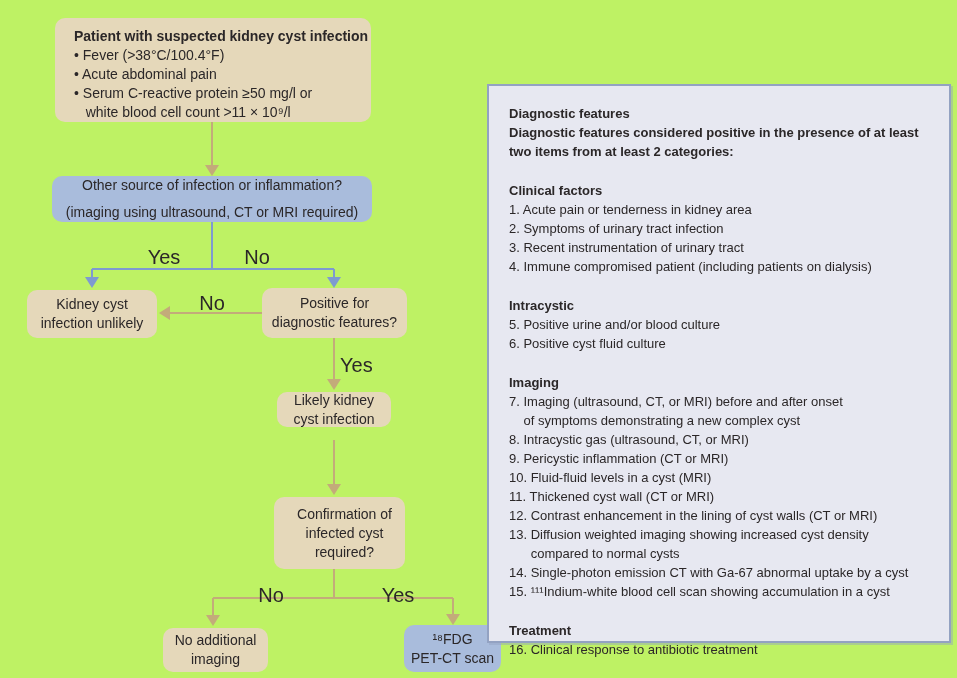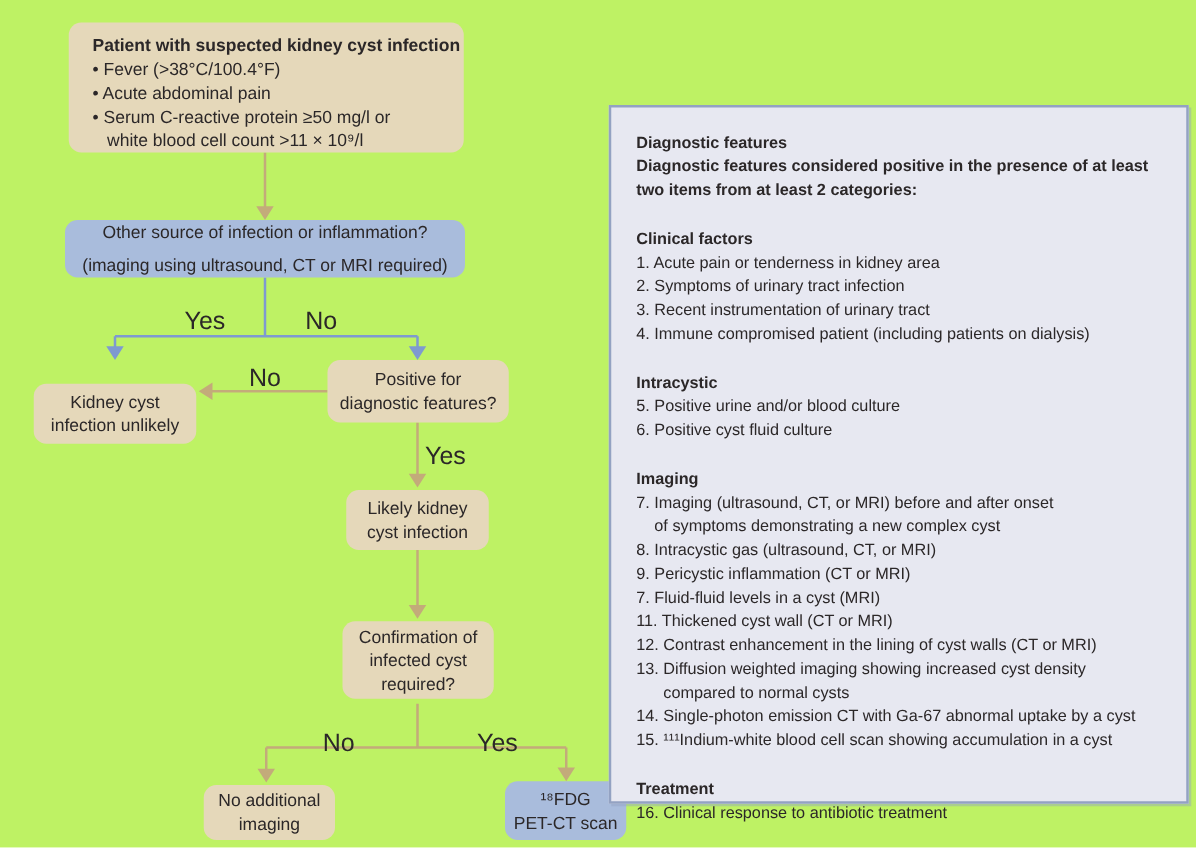--- a/index.html
+++ b/index.html
@@ -90,40 +90,40 @@
   </div>
 
   <div class="box blue" style="left:52px;top:176px;width:320px;height:46px;justify-content:space-between;">
     <div class="ln">Other source of infection or inflammation?</div>
     <div class="ln">(imaging using ultrasound, CT or MRI required)</div>
   </div>
 
   <div class="blabel" style="left:139px;top:246px;">Yes</div>
   <div class="blabel" style="left:232px;top:246px;">No</div>
 
-  <div class="box tan" style="left:27px;top:290px;width:130px;height:48px;margin-top:17px;">
+  <div class="box tan" style="left:27px;top:290px;width:130px;height:48px;">
     <div class="ln">Kidney cyst</div>
     <div class="ln">infection unlikely</div>
   </div>
 
   <div class="blabel" style="left:187px;top:292px;">No</div>
 
   <div class="box tan" style="left:262px;top:288px;width:145px;height:50px;">
     <div class="ln">Positive for</div>
     <div class="ln">diagnostic features?</div>
   </div>
 
   <div class="blabel" style="left:340px;top:354px;text-align:left;">Yes</div>
 
-  <div class="box tan" style="left:277px;top:392px;width:114px;height:48px;">
+  <div class="box tan" style="left:277px;top:392px;width:114px;height:35px;">
     <div class="ln">Likely kidney</div>
     <div class="ln">cyst infection</div>
   </div>
 
-  <div class="box tan" style="left:274px;top:497px;width:121px;height:62px;">
+  <div class="box tan" style="left:274px;top:497px;width:121px;height:72px;padding-left:10px;">
     <div class="ln">Confirmation of</div>
     <div class="ln">infected cyst</div>
     <div class="ln">required?</div>
   </div>
 
   <div class="blabel" style="left:246px;top:584px;">No</div>
   <div class="blabel" style="left:373px;top:584px;">Yes</div>
 
   <div class="box tan" style="left:163px;top:628px;width:105px;height:44px;">
     <div class="ln">No additional</div>
@@ -153,21 +153,21 @@
       <div class="ln">5. Positive urine and/or blood culture</div>
       <div class="ln">6. Positive cyst fluid culture</div>
     </div>
 
     <div class="sec">
       <div class="hd">Imaging</div>
       <div class="ln">7. Imaging (ultrasound, CT, or MRI) before and after onset</div>
       <div class="ln">    of symptoms demonstrating a new complex cyst</div>
       <div class="ln">8. Intracystic gas (ultrasound, CT, or MRI)</div>
       <div class="ln">9. Pericystic inflammation (CT or MRI)</div>
-      <div class="ln">7. Fluid-fluid levels in a cyst (MRI)</div>
+      <div class="ln">10. Fluid-fluid levels in a cyst (MRI)</div>
       <div class="ln">11. Thickened cyst wall (CT or MRI)</div>
       <div class="ln">12. Contrast enhancement in the lining of cyst walls (CT or MRI)</div>
       <div class="ln">13. Diffusion weighted imaging showing increased cyst density</div>
       <div class="ln">      compared to normal cysts</div>
       <div class="ln">14. Single-photon emission CT with Ga-67 abnormal uptake by a cyst</div>
       <div class="ln">15. ¹¹¹Indium-white blood cell scan showing accumulation in a cyst</div>
     </div>
 
     <div class="sec">
       <div class="hd">Treatment</div>

